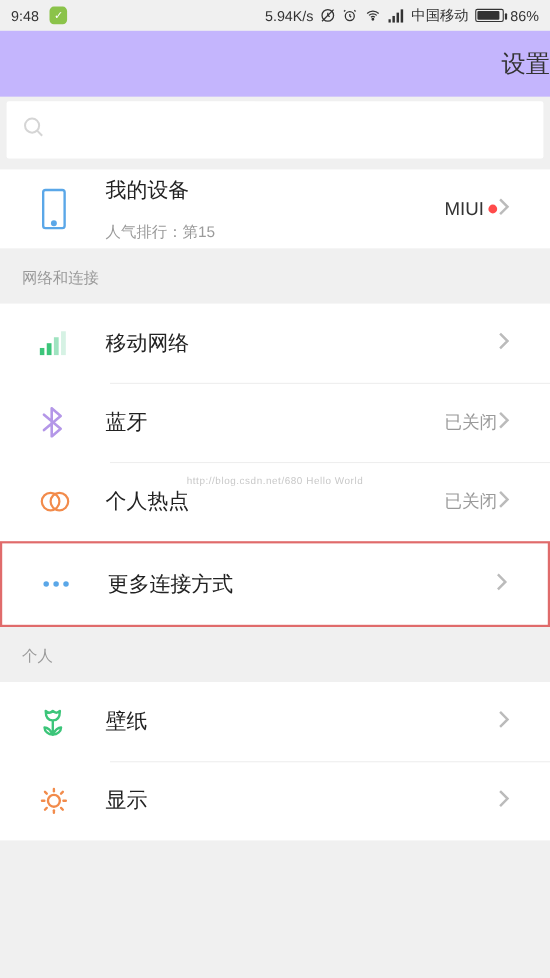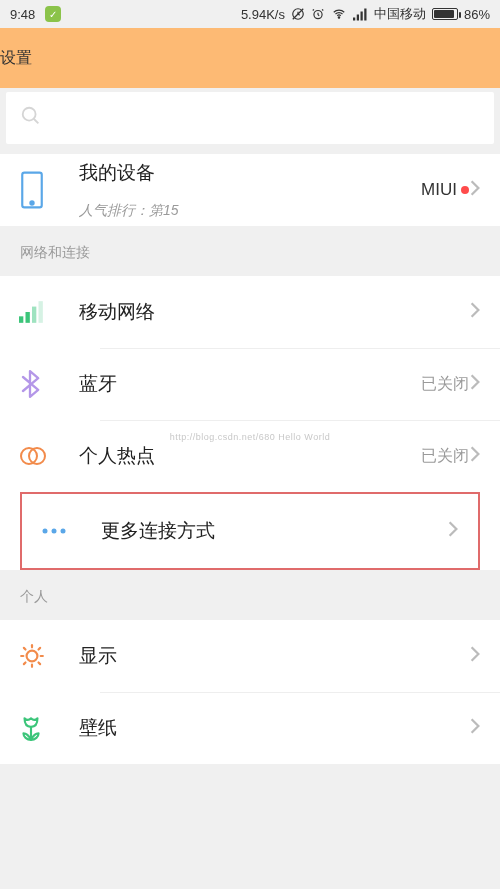--- a/index.html
+++ b/index.html
@@ -22,59 +22,59 @@
   .status-left { display: flex; align-items: center; gap: 10px; }
   .status-right { margin-left: auto; display: flex; align-items: center; gap: 6px; }
   .sb-icon { display:inline-flex; align-items:center; justify-content:center; }
   .sb-app {
     width:16px; height:16px; border-radius:4px;
     background:#8bc34a; color:#fff; font-size:10px;
     display:flex; align-items:center; justify-content:center;
   }
   .header {
     height: 60px;
-    display:flex; align-items:center; justify-content:flex-start;
-    font-size: 16px; color:#333;
-    background:#fdba74;
+    display:flex; align-items:center; justify-content:flex-end;
+    font-size: 22px; color:#333;
+    background:#c4b5fd;
   }
   .search-wrap { padding: 4px 6px 10px; background:#f0f0f0; }
   .search {
     background:#fff; height:52px; border-radius:2px;
     display:flex; align-items:center; padding:0 14px;
   }
   .search svg { opacity:.35; }
   .section-title {
     font-size:14px; color:#9a9a9a;
     padding: 18px 20px 14px;
     background:#f0f0f0;
   }
 
   .group { background:#fff; }
   .row {
     display:flex; align-items:center;
-    height:72px; padding:0 19px;
+    height:72px; padding:0 36px;
     position:relative;
   }
   .row + .row::before {
     content:""; position:absolute; left:100px; right:0; top:0;
     height:1px; background:#eee;
   }
   .row .icon {
     width:60px; display:flex; align-items:center; justify-content:flex-start;
   }
   .row .main { flex:1; display:flex; flex-direction:column; justify-content:center; }
   .row .title { font-size:19px; color:#222; }
-  .row .sub { font-size:14px; color:#9a9a9a; margin-top:16px;font-style:italic; }
+  .row .sub { font-size:14px; color:#9a9a9a; margin-top:16px; }
   .row .value { font-size:16px; color:#9a9a9a; display:flex; align-items:center; gap:4px;}
   .row .value-dark { color:#333; font-size:17px; }
   .chevron { color:#bbb; }
 
   .highlight-box {
     border:2px solid #e06b6b;
-    margin: 0 20px;
+    margin: 0 0;
   }
   .highlight-box .row::before { display:none; }
   .row.highlighted { height:74px; }
 
   .dot-red { width:8px; height:8px; border-radius:50%; background:#ff4b4b; display:inline-block; }
 
   .watermark {
     position:absolute; text-align:center; width:100%;
     top:432px; font-size:9px; color:#c8c8c8; letter-spacing:.5px;
     pointer-events:none;
@@ -250,20 +250,37 @@
           </svg></span>
     </div>
   </div>
 </div>
 
 <div class="section-title">个人</div>
 
 <div class="group">
   <div class="row">
     <span class="icon">
+      <svg width="24" height="28" viewBox="0 0 20 26" fill="none" stroke="#3cc57a" stroke-width="2" stroke-linejoin="round">
+          <path d="M4 4c0 5 2 8 6 8s6-3 6-8c-2 2-4 2-6 0-2 2-4 2-6 0z"></path>
+          <path d="M10 12v12"></path>
+          <path d="M10 24c-4 0-7-3-7-6 3 0 5 2 7 6z"></path>
+          <path d="M10 24c4 0 7-3 7-6-3 0-5 2-7 6z"></path>
+        </svg>
+    </span>
+    <div class="main">
+        <span class="title">壁纸</span>
+      </div>
+    <span class="chevron"><svg width="12" height="18" viewBox="0 0 10 16" fill="none" stroke="#bbb" stroke-width="2">
+          <path d="M2 2l6 6-6 6"></path>
+        </svg></span>
+  </div>
+
+  <div class="row">
+    <span class="icon">
       <svg width="26" height="26" viewBox="0 0 24 24" fill="none" stroke="#f28b4b" stroke-width="2">
           <circle cx="12" cy="12" r="5"></circle>
           <g stroke-linecap="round">
             <line x1="12" y1="2" x2="12" y2="4"></line>
             <line x1="12" y1="20" x2="12" y2="22"></line>
             <line x1="2" y1="12" x2="4" y2="12"></line>
             <line x1="20" y1="12" x2="22" y2="12"></line>
             <line x1="4.5" y1="4.5" x2="6" y2="6"></line>
             <line x1="18" y1="18" x2="19.5" y2="19.5"></line>
             <line x1="4.5" y1="19.5" x2="6" y2="18"></line>
@@ -271,32 +288,15 @@
           </g>
         </svg>
     </span>
     <div class="main">
         <span class="title">显示</span>
       </div>
     <span class="chevron"><svg width="12" height="18" viewBox="0 0 10 16" fill="none" stroke="#bbb" stroke-width="2">
           <path d="M2 2l6 6-6 6"></path>
         </svg></span>
   </div>
-
-  <div class="row">
-    <span class="icon">
-      <svg width="24" height="28" viewBox="0 0 20 26" fill="none" stroke="#3cc57a" stroke-width="2" stroke-linejoin="round">
-          <path d="M4 4c0 5 2 8 6 8s6-3 6-8c-2 2-4 2-6 0-2 2-4 2-6 0z"></path>
-          <path d="M10 12v12"></path>
-          <path d="M10 24c-4 0-7-3-7-6 3 0 5 2 7 6z"></path>
-          <path d="M10 24c4 0 7-3 7-6-3 0-5 2-7 6z"></path>
-        </svg>
-    </span>
-    <div class="main">
-        <span class="title">壁纸</span>
-      </div>
-    <span class="chevron"><svg width="12" height="18" viewBox="0 0 10 16" fill="none" stroke="#bbb" stroke-width="2">
-          <path d="M2 2l6 6-6 6"></path>
-        </svg></span>
-  </div>
 </div>
 
 <div class="watermark">http://blog.csdn.net/680 Hello World</div>
 
 </body></html>

